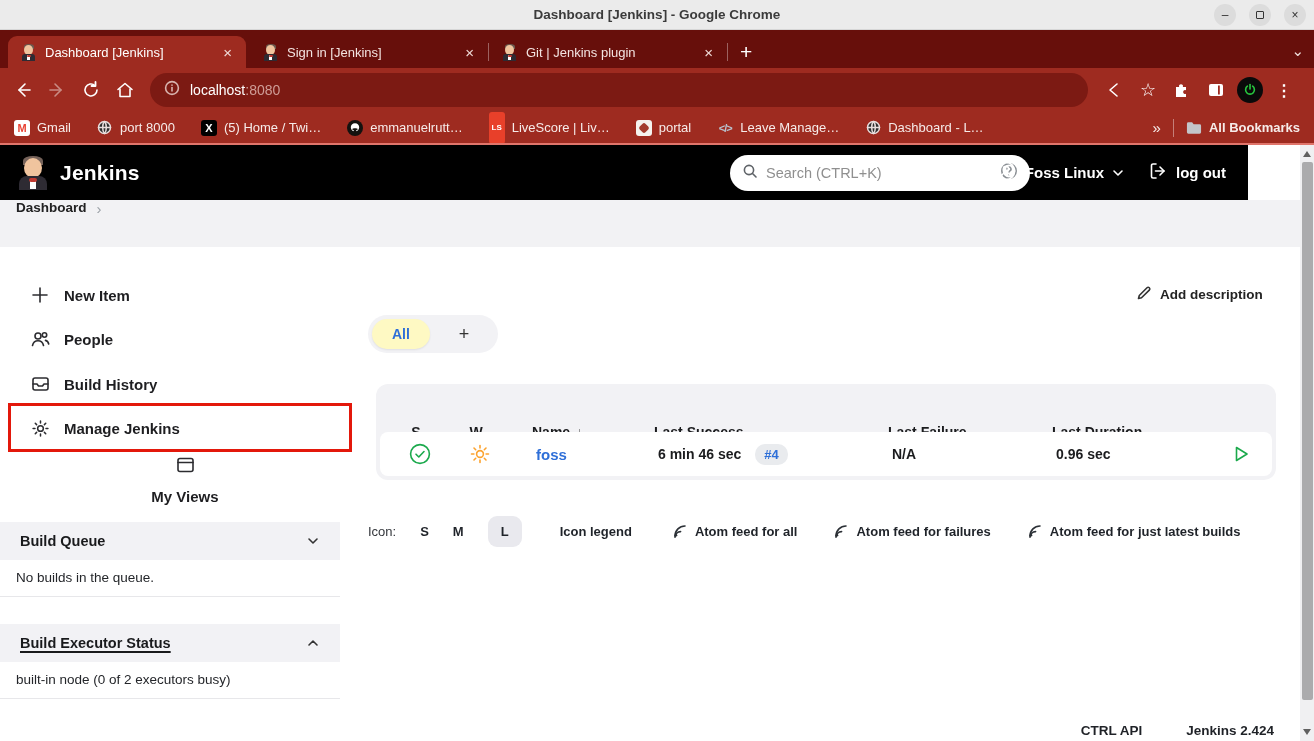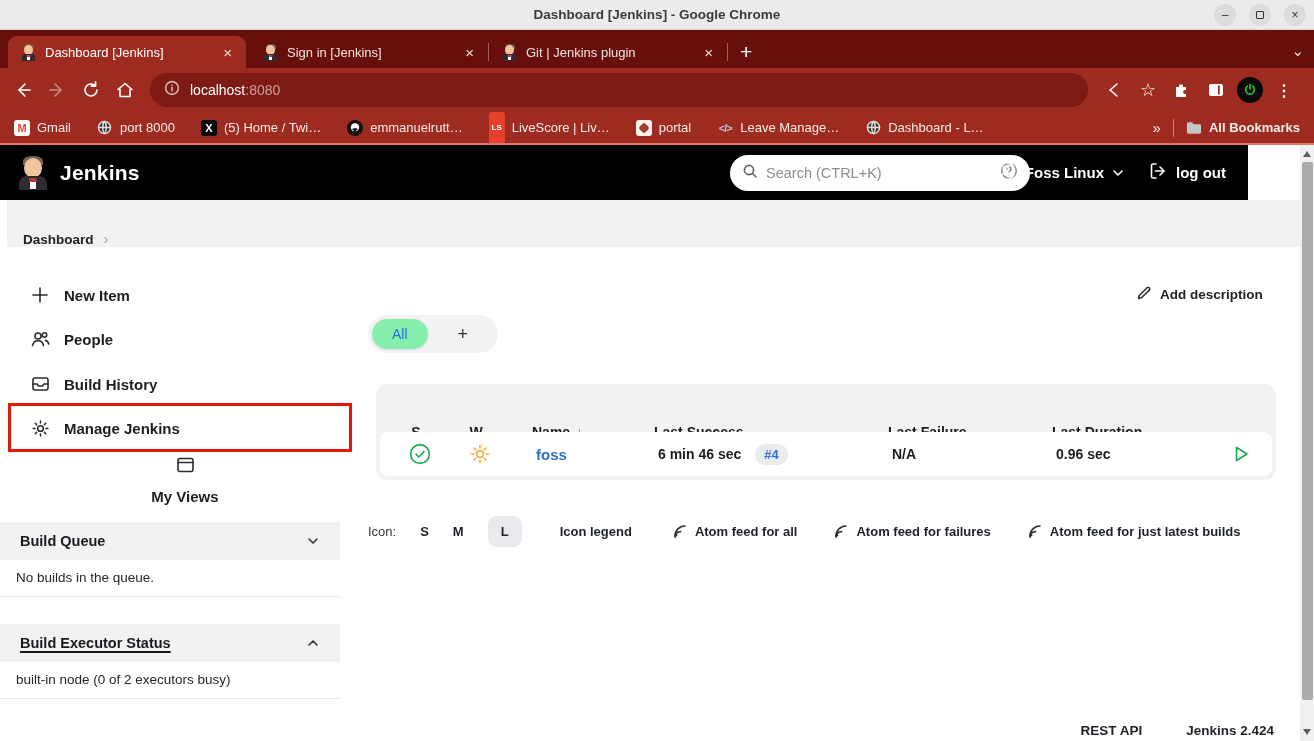--- a/index.html
+++ b/index.html
@@ -76,42 +76,42 @@
   .jbrand { color:#fff; font-size:21px; font-weight:bold; margin-left:10px; letter-spacing:.2px; }
 
   .jsearch { position:absolute; left:730px; top:10px; width:300px; height:36px; background:#fff; border-radius:18px;
     display:flex; align-items:center; padding:0 12px; gap:8px; }
   .jsearch input { border:none; outline:none; flex:1; font-size:14.5px; color:#333; background:transparent; font-family:"Liberation Sans", sans-serif; }
   .jsearch input::placeholder { color:#8f8f8f; }
   .jheader-right { position:absolute; right:22px; top:0; height:55px; display:flex; align-items:center; gap:10px; color:#fff; }
   .juser { display:flex; align-items:center; gap:8px; font-size:15px; font-weight:bold; }
   .jlogout { display:flex; align-items:center; gap:8px; font-size:15px; font-weight:bold; margin-left:14px; }
 
-  .jbreadcrumb { position:absolute; left:7px; top:55px; width:1300px; height:47px; background:#f2f2f4;
-    display:flex; align-items:flex-end; padding:0 16px; gap:10px; }
+  .jbreadcrumb { position:absolute; left:0; top:55px; width:1300px; height:47px; background:#f2f2f4;
+    display:flex; align-items:flex-start; padding:0 16px; gap:10px; }
   .jbreadcrumb .bc { font-size:13.5px; font-weight:bold; color:#222; }
   .jbreadcrumb .bc-chev { color:#9aa0a6; font-size:15px; }
 
   
   .side-item { position:absolute; left:0; width:340px; height:34px; display:flex; align-items:center; gap:14px; padding-left:30px; color:#1e1e21; }
   .side-item .si-label { font-size:15px; font-weight:bold; color:#1e1e21; }
   .side-ico { width:20px; height:20px; display:flex; align-items:center; justify-content:center; color:#2c2c30; }
   .red-annot { position:absolute; left:8px; top:258px; width:344px; height:49px; border:3px solid #e3180b; }
 
   .panel-head { position:absolute; left:0; width:340px; height:38px; background:#f2f2f5; display:flex; align-items:center; padding:0 20px; }
   .panel-head .ph-title { font-size:14.5px; font-weight:bold; color:#191a1c; flex:1; }
   .panel-head .ph-title.link { text-decoration:underline; text-decoration-thickness:2px; text-underline-offset:3px; }
   .panel-body { position:absolute; left:16px; font-size:13.5px; color:#24262a; }
   .side-div { position:absolute; left:0; width:340px; height:1px; background:#e7e7ea; }
 
   
   .add-desc { position:absolute; left:1136px; top:140px; display:flex; align-items:center; gap:8px; color:#232323; font-size:13.5px; font-weight:bold; }
   .viewtabs { position:absolute; left:368px; top:170px; width:130px; height:38px; background:#f2f2f5; border-radius:19px; display:flex; align-items:center; }
-  .viewtab-active { height:30px; background:#86efac; border-radius:15px; margin-left:4px; padding:0 20px; display:flex; align-items:center;
-    font-size:14px; font-weight:normal; color:#2e6fd8; box-shadow:0 1px 2px rgba(0,0,0,.08); }
+  .viewtab-active { height:30px; background:#fef9c3; border-radius:15px; margin-left:4px; padding:0 20px; display:flex; align-items:center;
+    font-size:14px; font-weight:bold; color:#2e6fd8; box-shadow:0 1px 2px rgba(0,0,0,.08); }
   .viewtab-add { flex:1; text-align:center; color:#333; font-size:18px; font-weight:400; }
 
   .jtable { position:absolute; left:376px; top:239px; width:900px; height:96px; background:#f2f2f5; border-radius:12px; }
   .jt-head { position:absolute; top:0; height:48px; display:flex; align-items:center; font-size:14px; font-weight:bold; color:#1b1c1e; }
   .jt-row { position:absolute; left:4px; top:48px; width:892px; height:44px; background:#fff; border-radius:8px; }
   .cell { position:absolute; top:0; height:100%; display:flex; align-items:center; }
   .c-s { left:26px; width:28px; justify-content:center; }
   .c-w { left:86px; width:28px; justify-content:center; }
   .c-name { left:156px; }
   .c-success { left:278px; }
@@ -543,21 +543,21 @@
         <svg class="stroke" width="16" height="16" viewBox="0 0 16 16" stroke-width="1.8" style="color:#2b3036">
             <path d="M3 13 a10 10 0 0 1 10-10" fill="none"></path>
             <path d="M3 8.6 a5.6 5.6 0 0 1 5.6 5.6" fill="none" transform="rotate(-90 5.8 11.4)"></path>
             <circle cx="4" cy="12.2" r="1.3" fill="#2b3036" stroke="none"></circle>
           </svg>
         <span>Atom feed for just latest builds</span>
       </span>
     </div>
 
     <div class="jfooter">
-      <span class="f-link">REST API</span>
+      <span class="f-link">CTRL API</span>
       <span class="f-link">Jenkins 2.424</span>
     </div>
 
     <div class="scrollbar">
       <span class="sb-arrow" style="top:2px;">
         <svg width="8" height="6" viewBox="0 0 8 6">
             <path d="M0 6 L4 0 L8 6 Z" fill="#606060"></path>
           </svg>
       </span>
       <span class="sb-thumb"></span>

